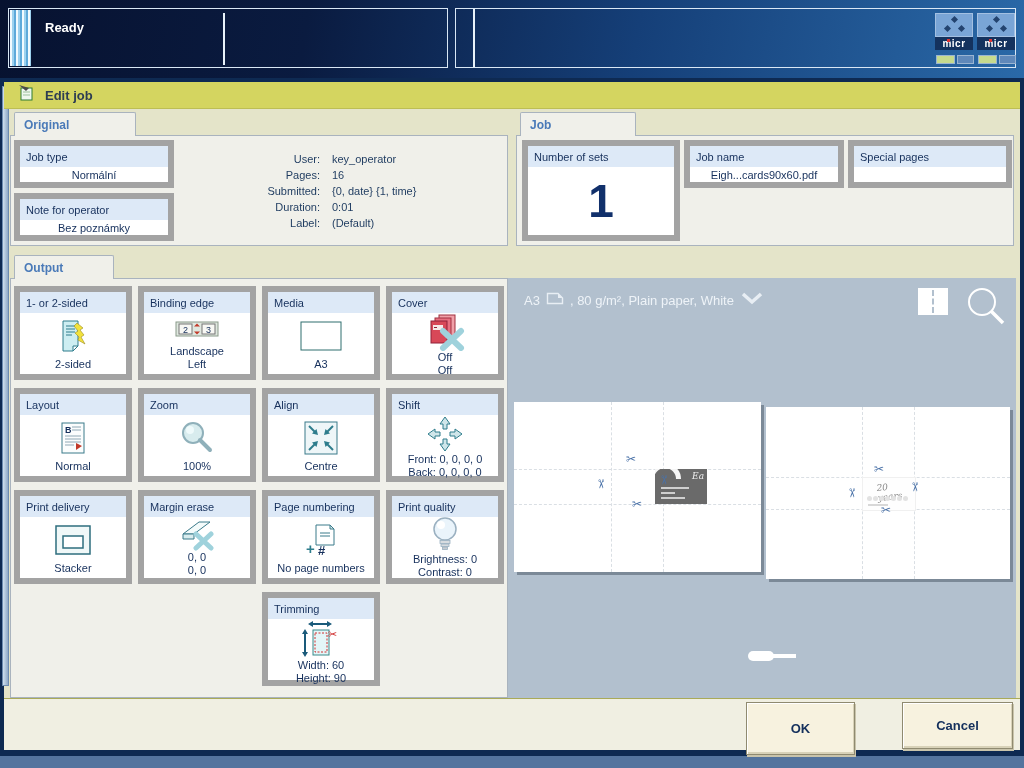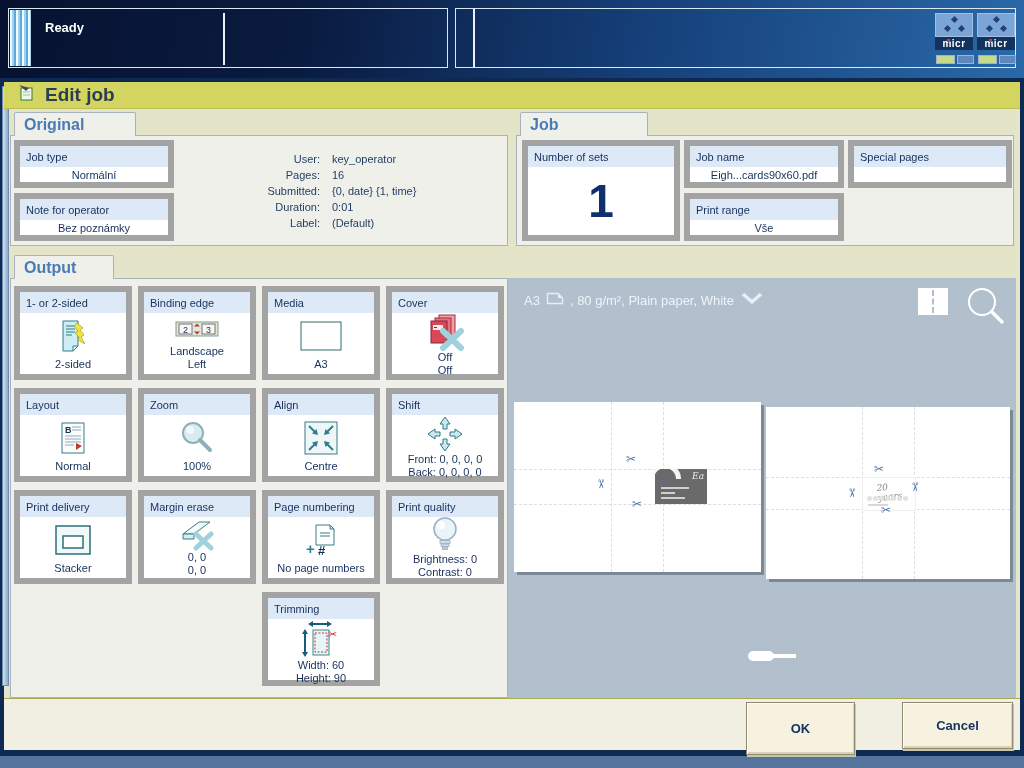--- a/index.html
+++ b/index.html
@@ -25,25 +25,25 @@
   .tittle{position:absolute;width:3px;height:3px;background:#e03535;}
   .led{position:absolute;height:9px;border:1px solid #9ab4d2;box-sizing:border-box;}
 
   
   .dialog{left:0;top:78px;width:1024px;height:676px;background:#e4e4c9;border:4px solid #0e2a52;}
   .left-strip{left:2px;top:86px;width:7px;height:600px;
     background:linear-gradient(to right,#cfe0ef,#8fa9c6);border:1px solid #6d8cb0;}
   .bottom-strip{left:0;top:754px;width:1024px;height:14px;background:#54749e;border-top:2px solid #0e2a52;}
   .titlebar{left:4px;top:82px;width:1016px;height:27px;background:#d4d560;
     display:flex;align-items:center;gap:10px;padding-left:13px;border-bottom:1px solid #bdbe54;}
-  .title{font-size:19px;font-weight:bold;color:#2d3d52;}
+  .title{font-size:13px;font-weight:bold;color:#2d3d52;}
 
   .panel{position:absolute;background:#f0f0ea;border:1px solid #a9b3be;box-sizing:border-box;}
   .tab{position:absolute;background:#f0f0ea;border:1px solid #a9b3be;border-bottom:none;
-    border-radius:2px 2px 0 0;color:#4a7ab8;font-weight:bold;font-size:16px;
+    border-radius:2px 2px 0 0;color:#4a7ab8;font-weight:bold;font-size:12px;
     display:flex;align-items:center;padding:0 9px;box-sizing:border-box;z-index:2;}
 
   .tile{position:absolute;box-sizing:border-box;border:6px solid #a3a3a3;background:#fff;
     display:flex;flex-direction:column;font-size:11px;color:#16305c;cursor:default;}
   .tile-header{flex:0 0 21px;background:#dde9f7;display:flex;align-items:center;padding:0 6px;}
   .tile-body{flex:1;display:flex;align-items:center;justify-content:center;text-align:center;white-space:pre-line;}
   .out-body{flex:1;display:flex;flex-direction:column;align-items:center;justify-content:flex-end;padding-bottom:3px;}
   .icon-slot{flex:1;display:flex;align-items:center;justify-content:center;}
   .tile-value{text-align:center;white-space:pre-line;line-height:13px;}
   .sets-value{font-size:46px;font-weight:bold;color:#11306b;}
@@ -175,36 +175,32 @@
     <div class="info-row">
       <span class="lab">Duration:</span>
       <span class="val">0:01</span>
     </div>
     <div class="info-row">
       <span class="lab">Label:</span>
       <span class="val">(Default)</span>
     </div>
   </div>
 
-  <div class="tab" style="left:520px;top:112px;width:128px;height:24px;">
+  <div class="tab" style="left:520px;top:112px;width:116px;height:24px;">
     <span>Job</span>
   </div>
   <div class="panel" style="left:516px;top:135px;width:498px;height:111px;"></div>
 
   <div class="tile" style="left:522px;top:140px;width:158px;height:101px;">
     <div class="tile-header">Number of sets</div>
     <div class="tile-body"><span class="sets-value">1</span></div>
   </div>
   <div class="tile" style="left:684px;top:140px;width:160px;height:48px;">
     <div class="tile-header">Job name</div>
     <div class="tile-body">Eigh...cards90x60.pdf</div>
-  </div>
-  <div class="tile" style="left:684px;top:193px;width:160px;height:48px;">
-    <div class="tile-header">Print range</div>
-    <div class="tile-body">Vše</div>
   </div>
   <div class="tile" style="left:848px;top:140px;width:164px;height:48px;">
     <div class="tile-header">Special pages</div>
     <div class="tile-body"></div>
   </div>
 
   <div class="tab" style="left:14px;top:255px;width:100px;height:24px;">
     <span>Output</span>
   </div>
   <div class="panel" style="left:10px;top:278px;width:498px;height:420px;"></div>

